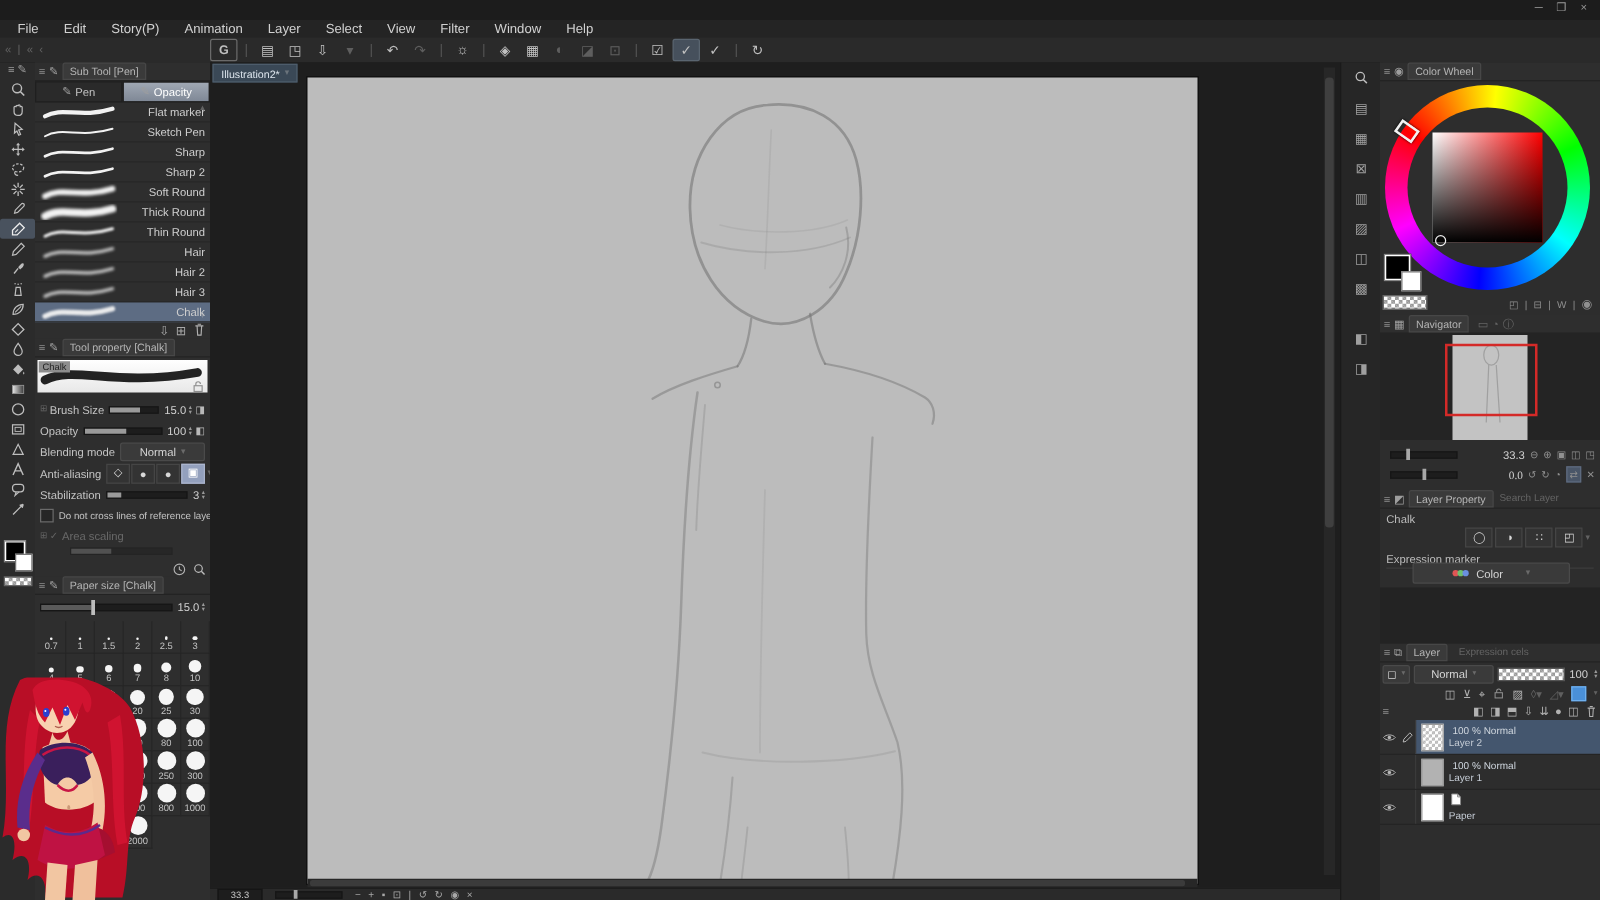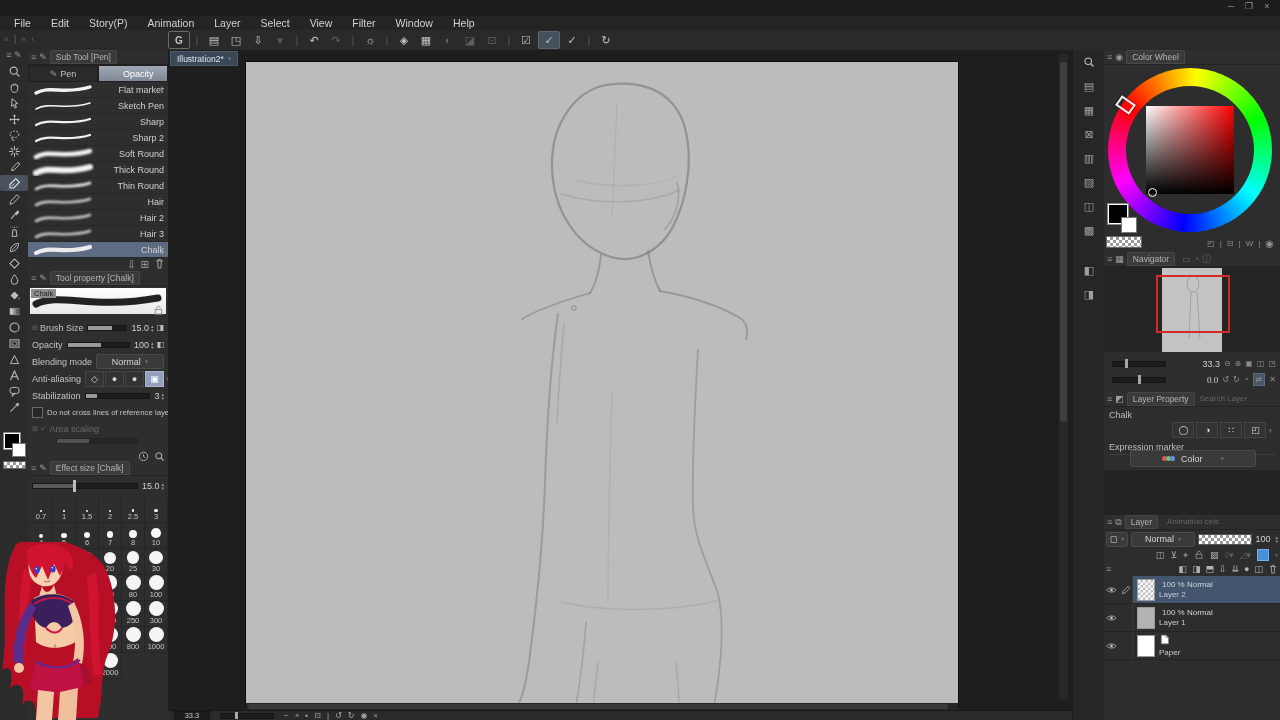--- a/index.html
+++ b/index.html
@@ -495,21 +495,21 @@
           </svg></span>
       <span style="width:11px;height:11px;"><svg viewBox="0 0 16 16">
             <circle cx="7" cy="7" r="4.4" fill="none" stroke="#bdbdbd" stroke-width="1.4"></circle>
             <line x1="10.3" y1="10.3" x2="14" y2="14" stroke="#bdbdbd" stroke-width="1.6"></line>
           </svg></span>
     </div>
 
     <div class="panel-h" style="top:411px;">
       <span class="hmb">≡</span>
       <span class="pico">✎</span>
-      <span class="ttl">Effect size [Chalk]</span>
+      <span class="ttl">Paper size [Chalk]</span>
     </div>
     <div class="abs" style="left:4px;top:429px;width:132px;height:14px;display:flex;align-items:center;">
       <span class="track" style="margin:0 4px 0 0;">
         <span class="fillv" style="width:38%;background:#5a5a5a;"></span>
         <span style="position:absolute;left:38%;top:-4px;width:3px;height:12px;background:#bdbdbd;"></span>
       </span>
       <span class="val">15.0</span>
       <span class="stepper">
           <span>▴</span>
           <span>▾</span>
@@ -841,21 +841,21 @@
       <span>Color</span>
       <span class="glyph dim" style="font-size:7px;margin-left:14px;">▾</span>
     </div>
 
     <div class="abs" style="left:0;top:420px;width:176px;height:45px;background:#232323;"></div>
 
     <div class="panel-h" style="top:465px;width:176px;">
       <span class="hmb">≡</span>
       <span class="pico">⧉</span>
       <span class="ttl">Layer</span>
-      <span class="glyph dim" style="font-size:8px;margin-left:6px;">Animation cels</span>
+      <span class="glyph dim" style="font-size:8px;margin-left:6px;">Expression cels</span>
     </div>
     <div class="abs" style="left:2px;top:481px;width:172px;height:16px;display:flex;align-items:center;gap:3px;">
       <span class="selectbox" style="width:20px;height:13px;">◻<span class="glyph dim" style="font-size:6px;">▾</span></span>
       <span class="selectbox" style="width:62px;height:13px;">
           <span>Normal</span>
           <span class="glyph dim" style="font-size:6px;">▾</span>
         </span>
       <span class="checker" style="flex:1;height:9px;border:1px solid #555;"></span>
       <span class="val">100</span>
       <span class="stepper">

